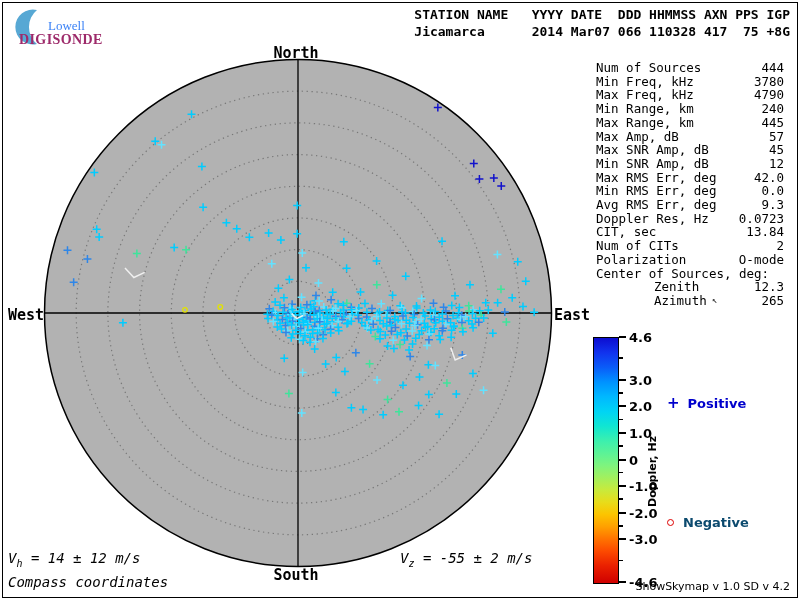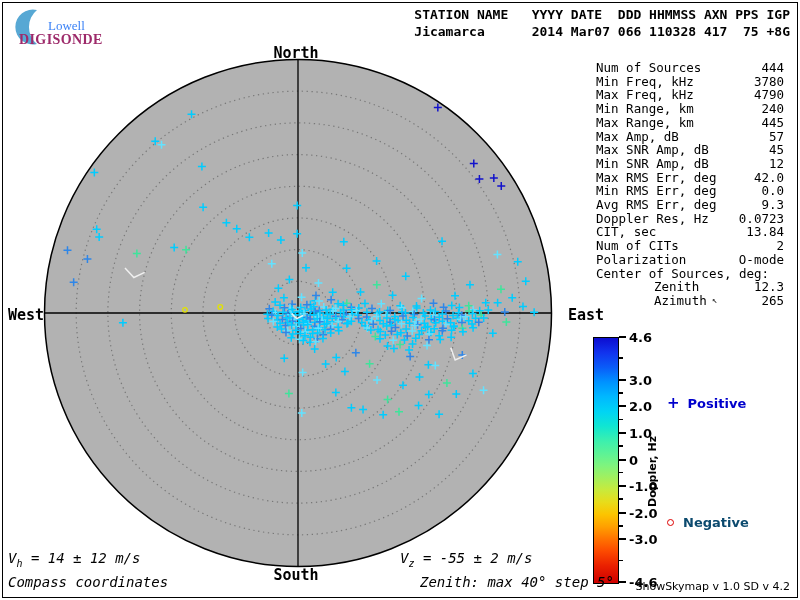--- a/index.html
+++ b/index.html
@@ -16,21 +16,21 @@
   .hdr{position:absolute;right:10px;white-space:pre;font-weight:bold;font-size:13px;
        font-family:"DejaVu Sans Mono",monospace;}
   .hdr.l1{top:7px;}
   .hdr.l2{top:24px;text-align:center;}
   
   #plot{position:absolute;left:43px;top:58px;}
   .compass{position:absolute;font-weight:bold;font-size:15px;font-family:"DejaVu Sans Mono",monospace;}
   #lbl-north{left:296px;top:44px;transform:translateX(-50%);}
   #lbl-south{left:296px;top:566px;transform:translateX(-50%);}
   #lbl-west{left:8px;top:306px;}
-  #lbl-east{left:568px;top:306px;}
+  #lbl-east{left:554px;top:306px;}
   
   #stats{position:absolute;left:596px;top:61px;width:188px;font-size:12.5px;line-height:13.7px;}
   .srow{display:flex;}
   .srow .lab{white-space:pre;}
   .srow .val{margin-left:auto;white-space:pre;}
   .srow.ind{padding-left:58px;text-align:right;}
   .az-arrow{font-size:9px;margin-left:5px;line-height:13.7px;}
   
   #cbar{position:absolute;left:593px;top:337px;width:24px;height:245px;border:1px solid #000;}
   .ctick{position:absolute;background:#000;height:2px;}
@@ -548,15 +548,14 @@
     <span>Positive</span>
   </div>
   <div class="legend" id="leg-neg" style="color: #0c4a6e;">
     <span class="sym" style="border-color: rgb(221, 0, 0);"></span>
     <span>Negative</span>
   </div>
 
   <div class="foot" id="f-vh"><span>V</span><sub>h</sub><span> = 14 ± 12 m/s</span></div>
   <div class="foot" id="f-coords">Compass coordinates</div>
   <div class="foot" id="f-vz"><span>V</span><sub>z</sub><span> = -55 ± 2 m/s</span></div>
-  <div class="foot" id="f-zenith">Zenith: max 40°  step 5°</div>
   <div id="f-version">ShowSkymap v 1.0  SD v 4.2</div>
 </div>
 
 </body></html>

